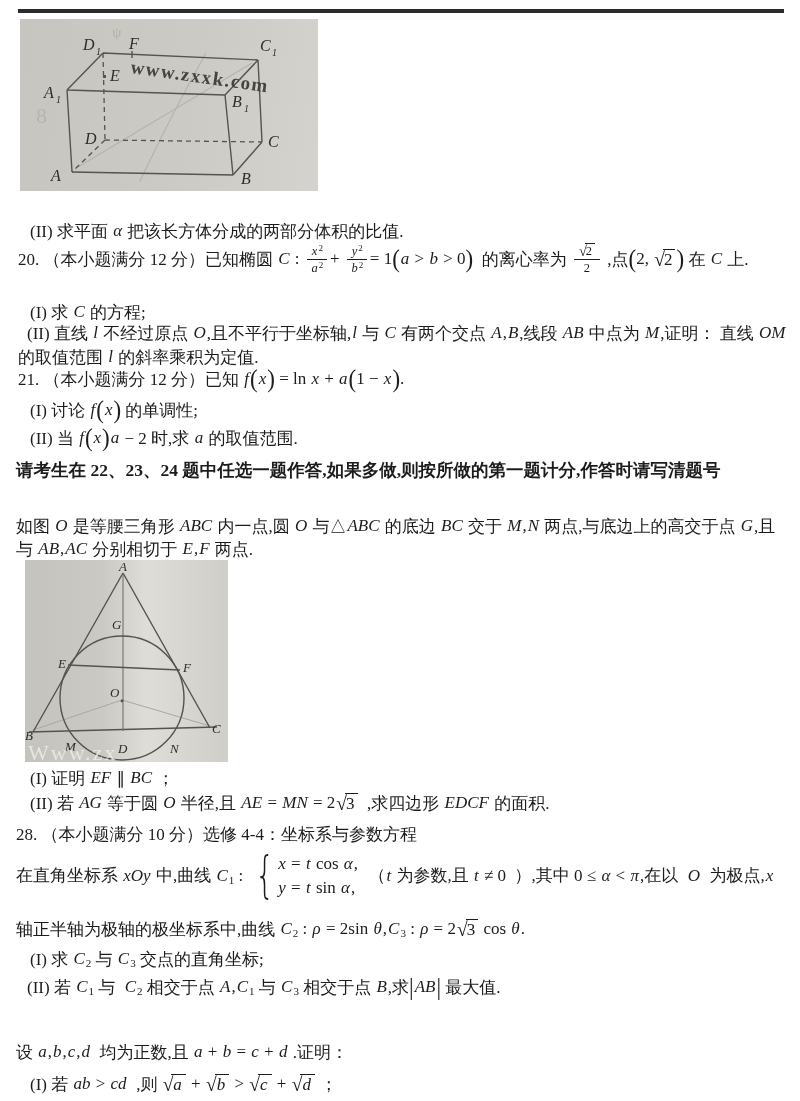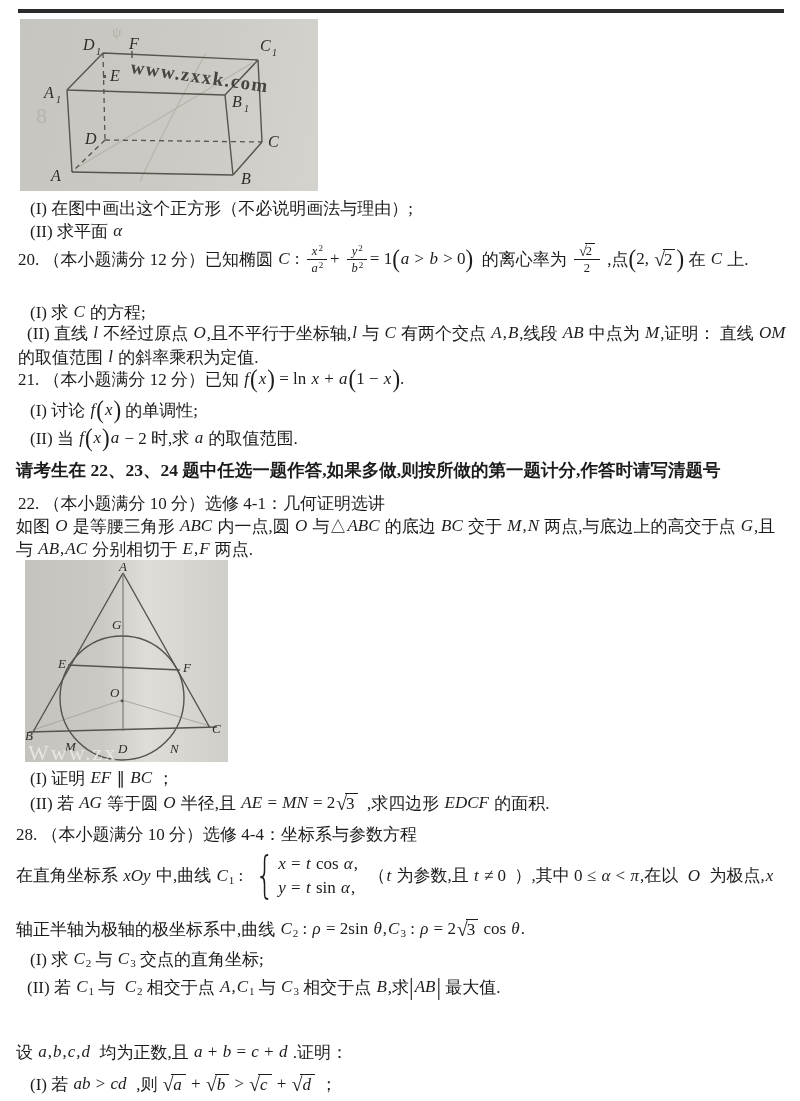--- a/index.html
+++ b/index.html
@@ -102,31 +102,29 @@
         <text class="figlabel" x="0" y="180">B</text>
         <text class="figlabel" x="187" y="173">C</text>
         <text class="figlabel" x="40" y="191">M</text>
         <text class="figlabel" x="93" y="193">D</text>
         <text class="figlabel" x="145" y="193">N</text>
       </g>
       <text x="3" y="200" font-size="22" fill="#edece8" opacity="0.85" letter-spacing="2">Www.zx</text>
     </svg>
   </div>
 
-  <div class="line" style="left:30px;top:196px"><span class="t">(I) 在图中画出这个正方形（不必说明画法与理由）;</span></div>
-  <div class="line" style="left:30px;top:219px"><span class="t">(II) 求平面 </span><span class="v">α</span></div>
+  <div class="line" style="left:30px;top:219px"><span class="t">(II) 求平面 </span><span class="v">α</span><span class="t"> 把该长方体分成的两部分体积的比值.</span></div>
   <div class="line" style="left:18px;top:243px"><span class="t">20. （本小题满分 12 分）已知椭圆 </span><span class="v">C</span><span class="t"> : </span><span class="frac"><span class="num"><span class="v">x</span><span class="sp">2</span></span><span class="den"><span class="v">a</span><span class="sp">2</span></span></span><span class="t">+ </span><span class="frac"><span class="num"><span class="v">y</span><span class="sp">2</span></span><span class="den"><span class="v">b</span><span class="sp">2</span></span></span><span class="t">= 1</span><span class="bigp">(</span><span class="v">a</span><span class="t"> &gt; </span><span class="v">b</span><span class="t"> &gt; 0</span><span class="bigp">)</span><span class="t">  的离心率为 </span><span class="frac"><span class="num"><span class="sqrt"><span class="rad">√</span><span class="radbody"><span class="t">2</span></span></span></span><span class="den"><span class="t">2</span></span></span><span class="t"> ,点</span><span class="bigp">(</span><span class="t">2, </span><span class="sqrt"><span class="rad">√</span><span class="radbody"><span class="t">2</span></span></span><span class="bigp">)</span><span class="t"> 在 </span><span class="v">C</span><span class="t"> 上.</span></div>
   <div class="line" style="left:30px;top:300px"><span class="t">(I) 求 </span><span class="v">C</span><span class="t"> 的方程;</span></div>
   <div class="line" style="left:27px;top:321px"><span class="t">(II) 直线 </span><span class="v">l</span><span class="t"> 不经过原点 </span><span class="v">O</span><span class="t">,且不平行于坐标轴,</span><span class="v">l</span><span class="t"> 与 </span><span class="v">C</span><span class="t"> 有两个交点 </span><span class="v">A</span><span class="t">,</span><span class="v">B</span><span class="t">,线段 </span><span class="v">AB</span><span class="t"> 中点为 </span><span class="v">M</span><span class="t">,证明： 直线 </span><span class="v">OM</span></div>
   <div class="line" style="left:18px;top:345px"><span class="t">的取值范围 </span><span class="v">l</span><span class="t"> 的斜率乘积为定值.</span></div>
   <div class="line" style="left:18px;top:367px"><span class="t">21. （本小题满分 12 分）已知 </span><span class="v">f</span><span class="bigp">(</span><span class="v">x</span><span class="bigp">)</span><span class="t"> = ln </span><span class="v">x</span><span class="t"> + </span><span class="v">a</span><span class="bigp">(</span><span class="t">1 − </span><span class="v">x</span><span class="bigp">)</span><span class="t">.</span></div>
   <div class="line" style="left:30px;top:398px"><span class="t">(I) 讨论 </span><span class="v">f</span><span class="bigp">(</span><span class="v">x</span><span class="bigp">)</span><span class="t"> 的单调性;</span></div>
   <div class="line" style="left:30px;top:426px"><span class="t">(II) 当 </span><span class="v">f</span><span class="bigp">(</span><span class="v">x</span><span class="bigp">)</span><span class="v">a</span><span class="t"> − 2 时,求 </span><span class="v">a</span><span class="t"> 的取值范围.</span></div>
   <div class="line" style="left:16px;top:458px"><span class="bold">请考生在 22、23、24 题中任选一题作答,如果多做,则按所做的第一题计分,作答时请写清题号</span></div>
-  <div class="line" style="left:18px;top:491px"><span class="t">22. （本小题满分 10 分）选修 4-1：几何证明选讲</span></div>
   <div class="line" style="left:16px;top:514px"><span class="t">如图 </span><span class="v">O</span><span class="t"> 是等腰三角形 </span><span class="v">ABC</span><span class="t"> 内一点,圆 </span><span class="v">O</span><span class="t"> 与△</span><span class="v">ABC</span><span class="t"> 的底边 </span><span class="v">BC</span><span class="t"> 交于 </span><span class="v">M</span><span class="t">,</span><span class="v">N</span><span class="t"> 两点,与底边上的高交于点 </span><span class="v">G</span><span class="t">,且</span></div>
   <div class="line" style="left:16px;top:537px"><span class="t">与 </span><span class="v">AB</span><span class="t">,</span><span class="v">AC</span><span class="t"> 分别相切于 </span><span class="v">E</span><span class="t">,</span><span class="v">F</span><span class="t"> 两点.</span></div>
   <div class="line" style="left:30px;top:766px"><span class="t">(I) 证明 </span><span class="v">EF</span><span class="t"> ∥ </span><span class="v">BC</span><span class="t"> ；</span></div>
   <div class="line" style="left:30px;top:791px"><span class="t">(II) 若 </span><span class="v">AG</span><span class="t"> 等于圆 </span><span class="v">O</span><span class="t"> 半径,且 </span><span class="v">AE</span><span class="t"> = </span><span class="v">MN</span><span class="t"> = 2</span><span class="sqrt"><span class="rad">√</span><span class="radbody"><span class="t">3</span></span></span><span class="t">  ,求四边形 </span><span class="v">EDCF</span><span class="t"> 的面积.</span></div>
   <div class="line" style="left:16px;top:822px"><span class="t">28. （本小题满分 10 分）选修 4-4：坐标系与参数方程</span></div>
   <div class="line" style="left:16px;top:852px"><span class="t">在直角坐标系 </span><span class="v">xOy</span><span class="t"> 中,曲线 </span><span class="v">C</span><span class="sb">1</span><span class="t"> : </span><span class="cases"><span class="brace">{</span><span class="rows"><span class="crow"><span class="v">x</span><span class="t"> = </span><span class="v">t</span><span class="t"> cos </span><span class="v">α</span><span class="t">,</span></span><span class="crow"><span class="v">y</span><span class="t"> = </span><span class="v">t</span><span class="t"> sin </span><span class="v">α</span><span class="t">,</span></span></span></span><span class="t">  （</span><span class="v">t</span><span class="t"> 为参数,且 </span><span class="v">t</span><span class="t"> ≠ 0  ）,其中 0 ≤ </span><span class="v">α</span><span class="t"> &lt; </span><span class="v">π</span><span class="t">,在以  </span><span class="v">O</span><span class="t">  为极点,</span><span class="v">x</span></div>
   <div class="line" style="left:16px;top:917px"><span class="t">轴正半轴为极轴的极坐标系中,曲线 </span><span class="v">C</span><span class="sb">2</span><span class="t"> : </span><span class="v">ρ</span><span class="t"> = 2sin </span><span class="v">θ</span><span class="t">,</span><span class="v">C</span><span class="sb">3</span><span class="t"> : </span><span class="v">ρ</span><span class="t"> = 2</span><span class="sqrt"><span class="rad">√</span><span class="radbody"><span class="t">3</span></span></span><span class="t"> cos </span><span class="v">θ</span><span class="t">.</span></div>
   <div class="line" style="left:30px;top:947px"><span class="t">(I) 求 </span><span class="v">C</span><span class="sb">2</span><span class="t"> 与 </span><span class="v">C</span><span class="sb">3</span><span class="t"> 交点的直角坐标;</span></div>
   <div class="line" style="left:27px;top:975px"><span class="t">(II) 若 </span><span class="v">C</span><span class="sb">1</span><span class="t"> 与  </span><span class="v">C</span><span class="sb">2</span><span class="t"> 相交于点 </span><span class="v">A</span><span class="t">,</span><span class="v">C</span><span class="sb">1</span><span class="t"> 与 </span><span class="v">C</span><span class="sb">3</span><span class="t"> 相交于点 </span><span class="v">B</span><span class="t">,求</span><span class="bigp">|</span><span class="v">AB</span><span class="bigp">|</span><span class="t"> 最大值.</span></div>
   <div class="line" style="left:16px;top:1040px"><span class="t">设 </span><span class="v">a</span><span class="t">,</span><span class="v">b</span><span class="t">,</span><span class="v">c</span><span class="t">,</span><span class="v">d</span><span class="t">  均为正数,且 </span><span class="v">a</span><span class="t"> + </span><span class="v">b</span><span class="t"> = </span><span class="v">c</span><span class="t"> + </span><span class="v">d</span><span class="t"> .证明：</span></div>

